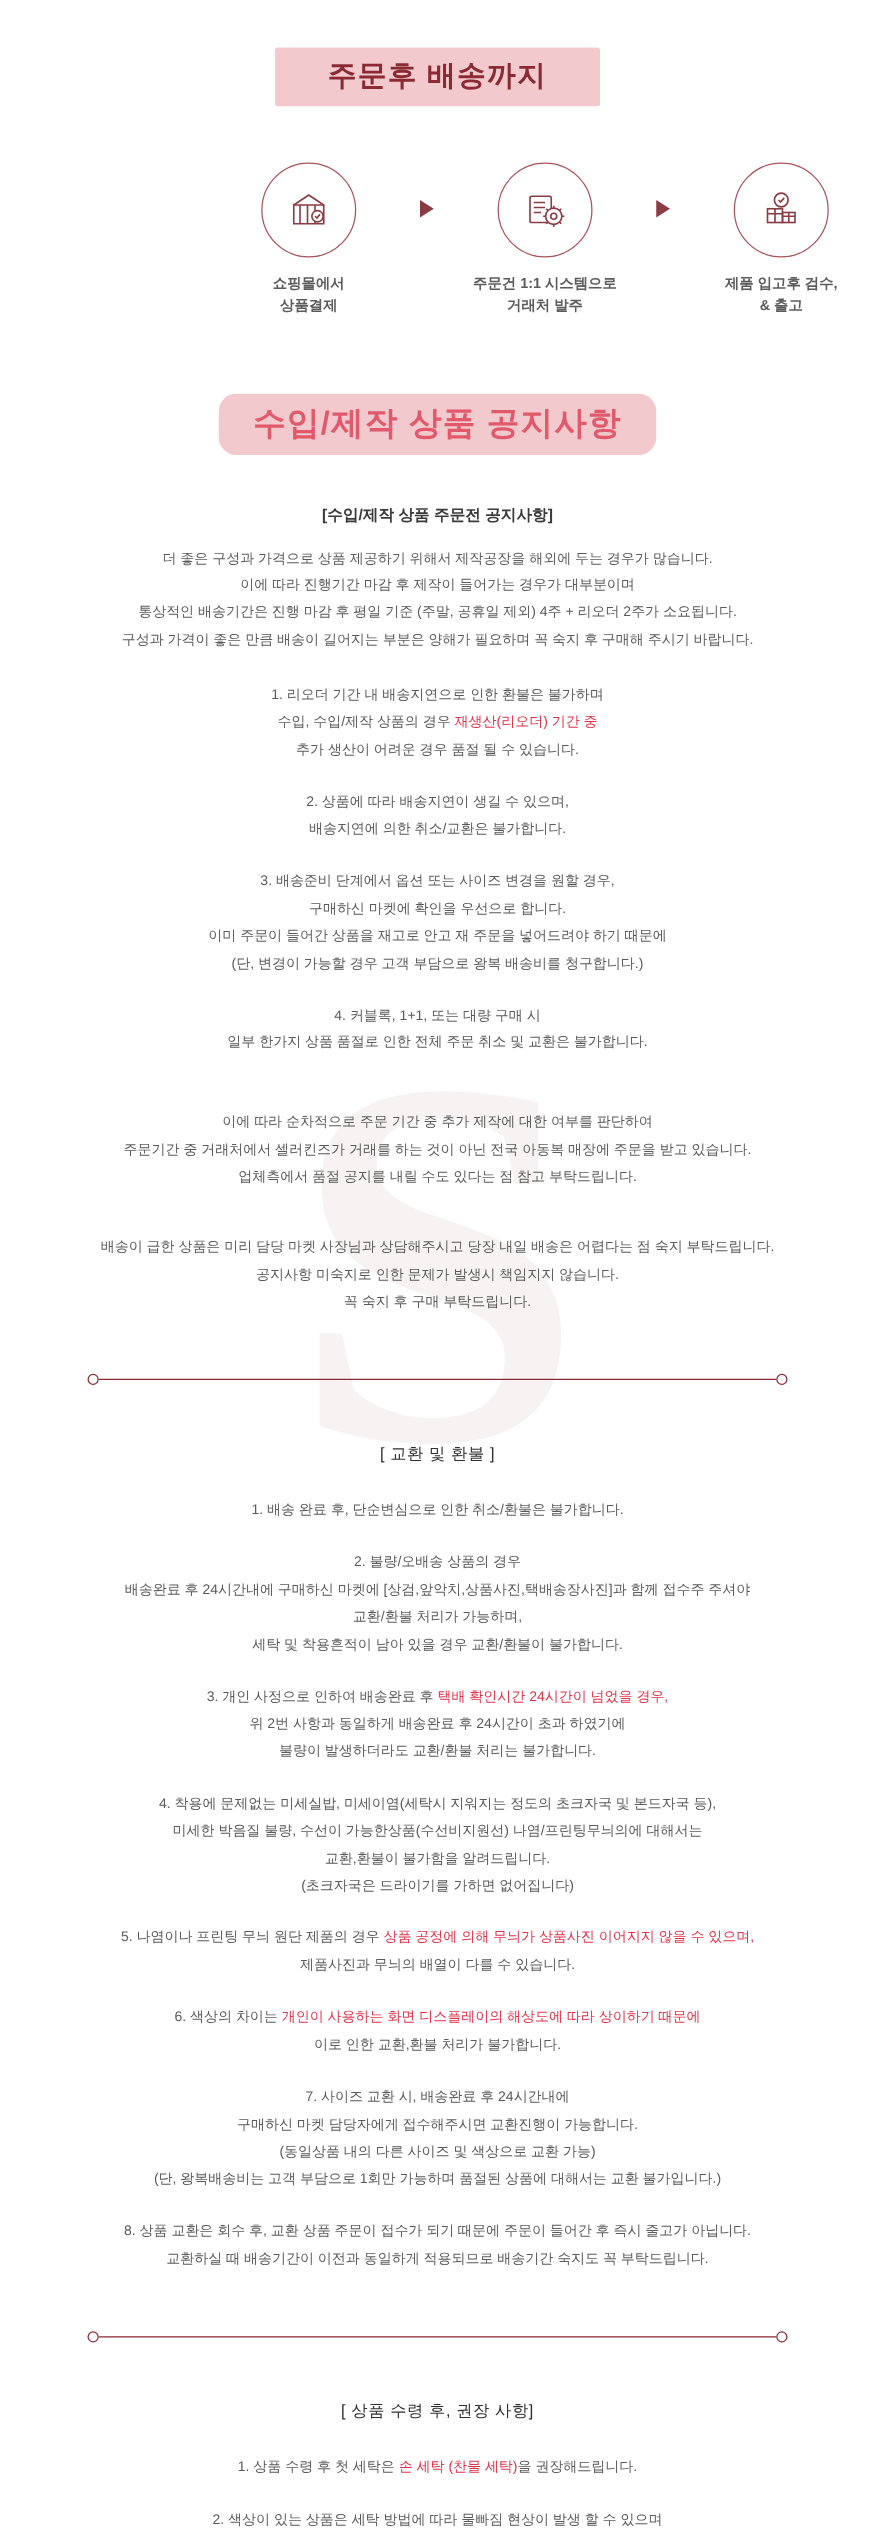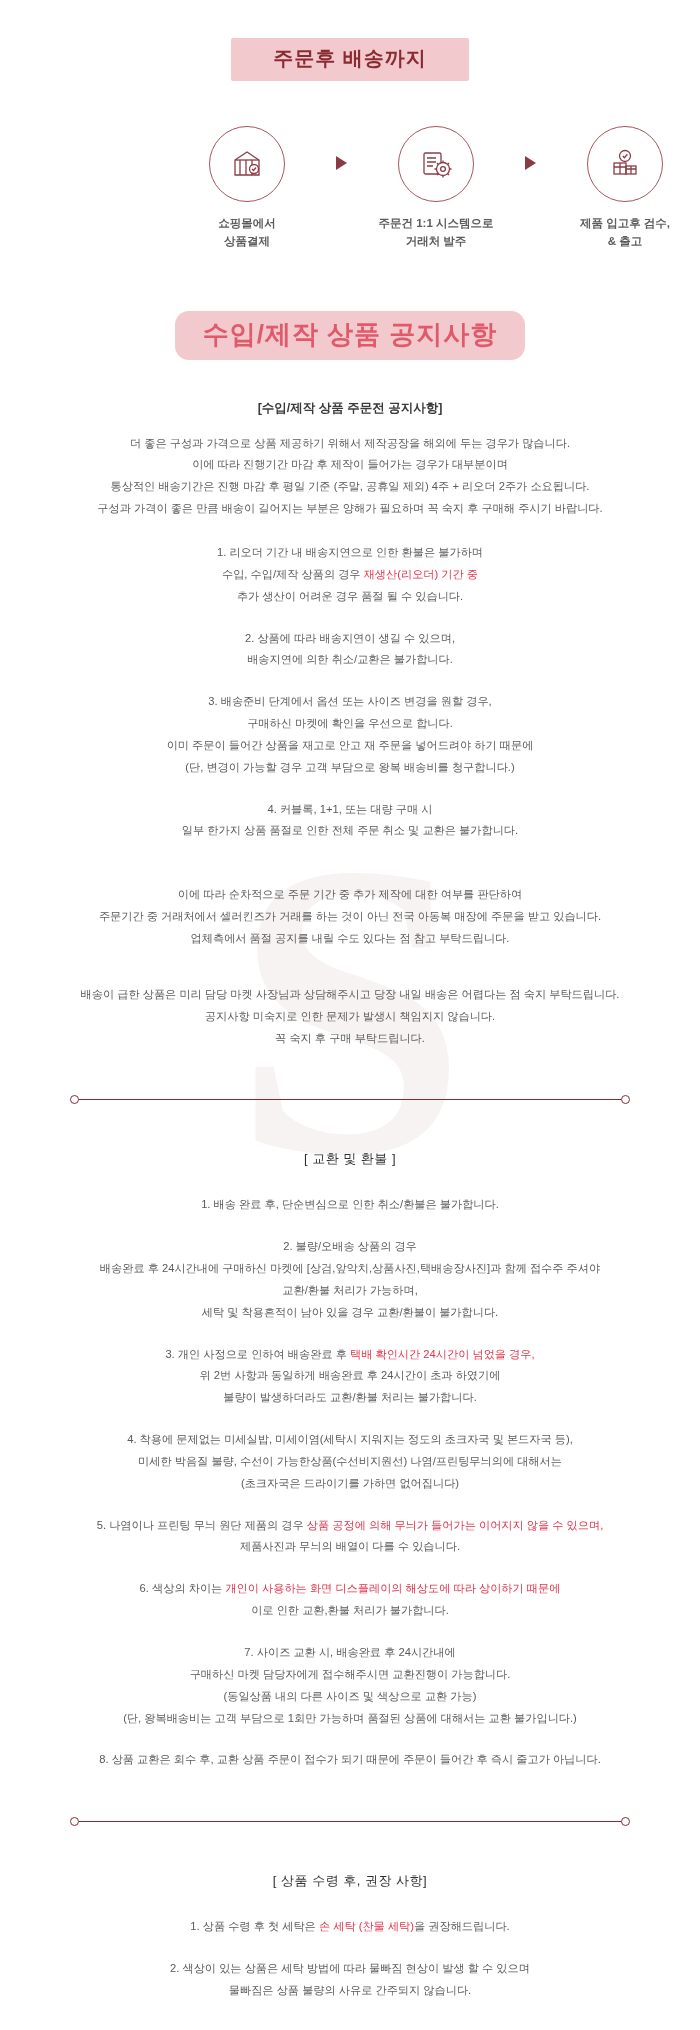--- a/index.html
+++ b/index.html
@@ -27,21 +27,21 @@
     font-family:"Liberation Serif", serif;
   }
   .content { position:relative; z-index:1; }
 
   
   .top-banner { padding-top:38px; text-align:center; }
   .top-banner .title {
     display:inline-block;
     background:#f2c9cd;
     color:#8a2b33;
-    font-size:20px;
+    font-size:23px;
     font-weight:bold;
     letter-spacing:1px;
     padding:7px 42px 9px;
     border-radius:2px;
   }
 
   
   .steps {
     display:flex;
     justify-content:flex-end;
@@ -280,42 +280,44 @@
 
       <div class="item">
         <p class="line"><span>3. 개인 사정으로 인하여 배송완료 후 </span><span class="red">택배 확인시간 24시간이 넘었을 경우,</span></p>
         <p class="line red">위 2번 사항과 동일하게 배송완료 후 24시간이 초과 하였기에</p>
         <p class="line">불량이 발생하더라도 교환/환불 처리는 불가합니다.</p>
       </div>
 
       <div class="item">
         <p class="line">4. 착용에 문제없는 미세실밥, 미세이염(세탁시 지워지는 정도의 초크자국 및 본드자국 등),</p>
         <p class="line red">미세한 박음질 불량, 수선이 가능한상품(수선비지원선) 나염/프린팅무늬의에 대해서는</p>
+        <p class="line red">교환,환불이 불가함을 알려드립니다.</p>
         <p class="line">(초크자국은 드라이기를 가하면 없어집니다)</p>
       </div>
 
       <div class="item">
-        <p class="line"><span>5. 나염이나 프린팅 무늬 원단 제품의 경우 </span><span class="red">상품 공정에 의해 무늬가 들어가는 이어지지 않을 수 있으며,</span></p>
+        <p class="line"><span>5. 나염이나 프린팅 무늬 원단 제품의 경우 </span><span class="red">상품 공정에 의해 무늬가 상품사진 이어지지 않을 수 있으며,</span></p>
         <p class="line">제품사진과 무늬의 배열이 다를 수 있습니다.</p>
       </div>
 
       <div class="item">
         <p class="line"><span>6. 색상의 차이는 </span><span class="red">개인이 사용하는 화면 디스플레이의 해상도에 따라 상이하기 때문에</span></p>
         <p class="line">이로 인한 교환,환불 처리가 불가합니다.</p>
       </div>
 
       <div class="item">
         <p class="line red">7. 사이즈 교환 시, 배송완료 후 24시간내에</p>
         <p class="line red">구매하신 마켓 담당자에게 접수해주시면 교환진행이 가능합니다.</p>
         <p class="line">(동일상품 내의 다른 사이즈 및 색상으로 교환 가능)</p>
         <p class="line">(단, 왕복배송비는 고객 부담으로 1회만 가능하며 품절된 상품에 대해서는 교환 불가입니다.)</p>
       </div>
 
       <div class="item">
         <p class="line">8. 상품 교환은 회수 후, 교환 상품 주문이 접수가 되기 때문에 주문이 들어간 후 즉시 줄고가 아닙니다.</p>
+        <p class="line red">교환하실 때 배송기간이 이전과 동일하게 적용되므로 배송기간 숙지도 꼭 부탁드립니다.</p>
       </div>
     </div>
 
     <div class="divider">
       <span class="dot l"></span>
       <span class="rule"></span>
       <span class="dot r"></span>
     </div>
 
     <div class="block">

